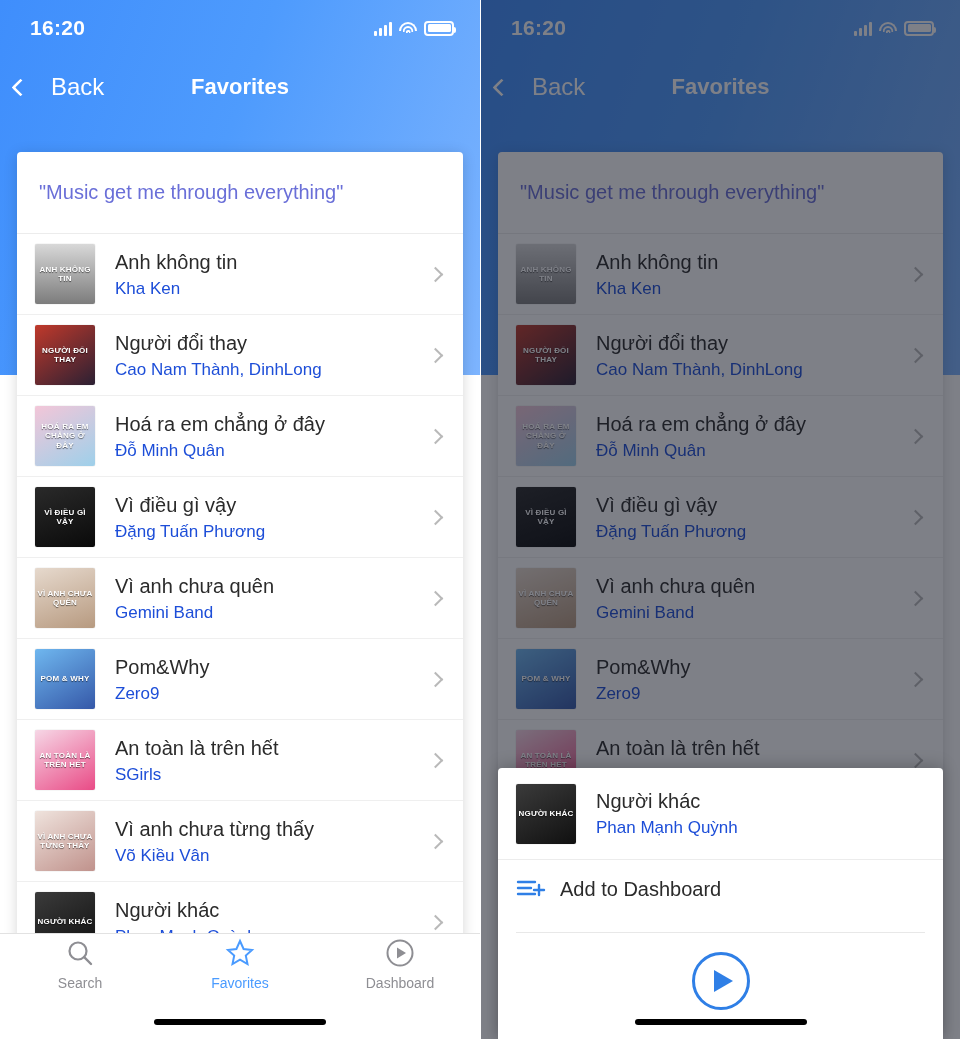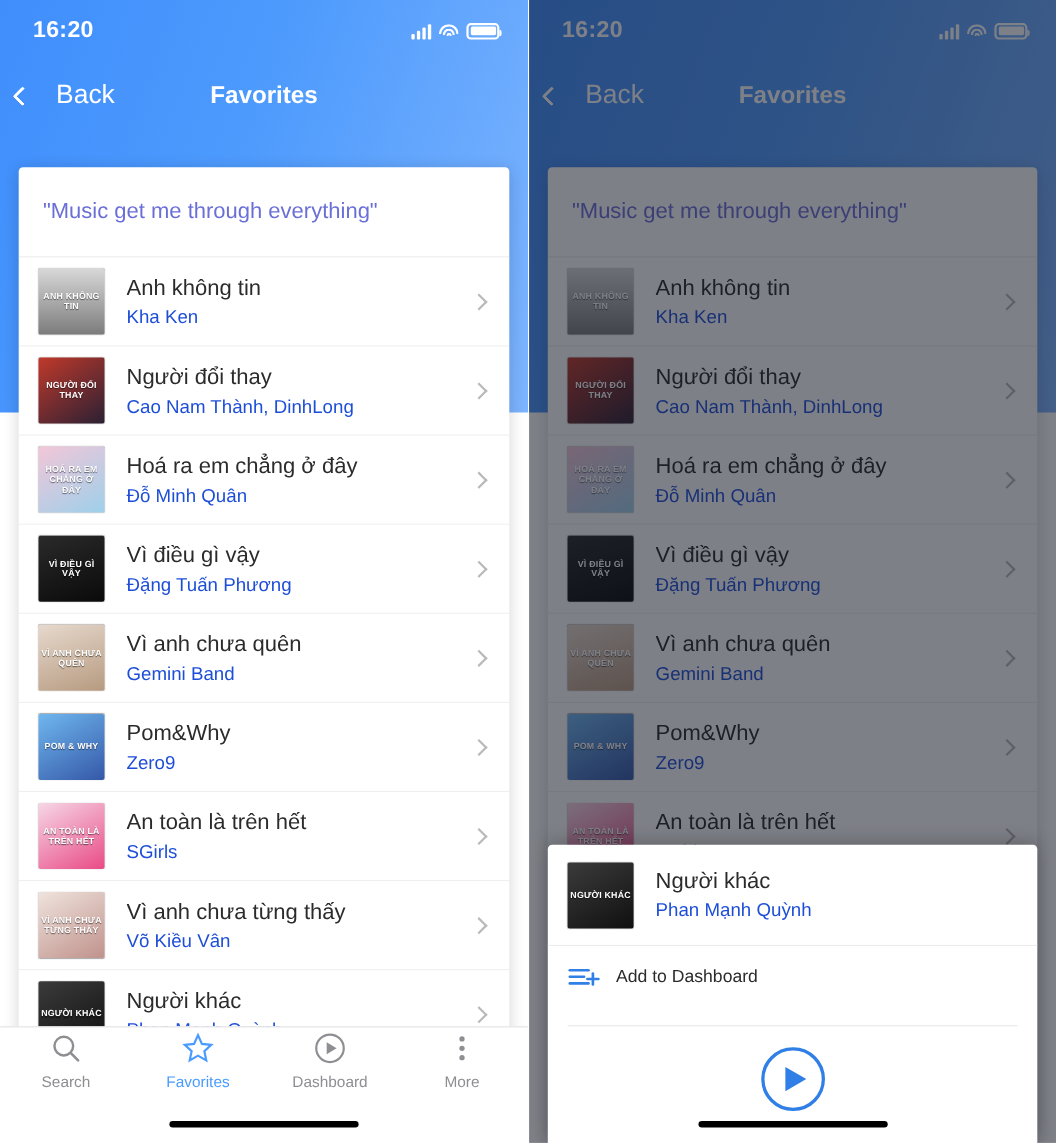--- a/index.html
+++ b/index.html
@@ -157,21 +157,21 @@
     border-radius: 4px 4px 0 0;
     box-shadow: 0 -2px 16px rgba(0,0,0,.22);
     padding-bottom: 10px;
   }
   .sheet .song-row { border-bottom: 1px solid #ececec; height: 92px; }
   .sheet-action {
     display: flex; align-items: center; height: 58px;
     padding-left: 18px; cursor: pointer;
   }
   .sheet-action .act-icon { width: 44px; flex: none; display: flex; align-items: center; }
-  .sheet-action .act-label { font-size: 16px; color: #2b2b2b; }
+  .sheet-action .act-label { font-size: 20px; color: #2b2b2b; }
   .sheet-sep { height: 1px; background: #e8e8e8; margin: 14px 18px 0; }
   .play-wrap { height: 96px; display: flex; align-items: center; justify-content: center; }
   .play-btn {
     width: 58px; height: 58px; border-radius: 50%;
     border: 3px solid #2f7fe6; display: flex; align-items: center; justify-content: center;
     cursor: pointer;
   }
   .play-tri {
     width: 0; height: 0; margin-left: 5px;
     border-left: 19px solid #2f7fe6;
@@ -323,28 +323,20 @@
               <path d="M15 3 L18.6 11 L27 11.9 L20.8 17.6 L22.5 26 L15 21.7 L7.5 26 L9.2 17.6 L3 11.9 L11.4 11 Z" fill="none" stroke="currentColor" stroke-width="2"></path>
             </svg></div>
           <div class="tab-label">Favorites</div>
         </div>
         <div class="tab">
           <div class="tab-icon"><svg width="30" height="30" viewBox="0 0 30 30">
               <circle cx="15" cy="15" r="12.5" fill="none" stroke="currentColor" stroke-width="2"></circle>
               <path d="M12 9.5 L21 15 L12 20.5 Z" fill="currentColor"></path>
             </svg></div>
           <div class="tab-label">Dashboard</div>
-        </div>
-        <div class="tab">
-          <div class="tab-icon"><svg width="30" height="30" viewBox="0 0 30 30">
-              <circle cx="15" cy="6.5" r="2.4" fill="currentColor"></circle>
-              <circle cx="15" cy="15" r="2.4" fill="currentColor"></circle>
-              <circle cx="15" cy="23.5" r="2.4" fill="currentColor"></circle>
-            </svg></div>
-          <div class="tab-label">More</div>
         </div>
       </div>
     <div class="home-indicator"></div>
   </div>
 
   <div class="phone phone-right">
     <div class="hero"></div>
 
     <div class="statusbar">
       <div class="status-time">16:20</div>

